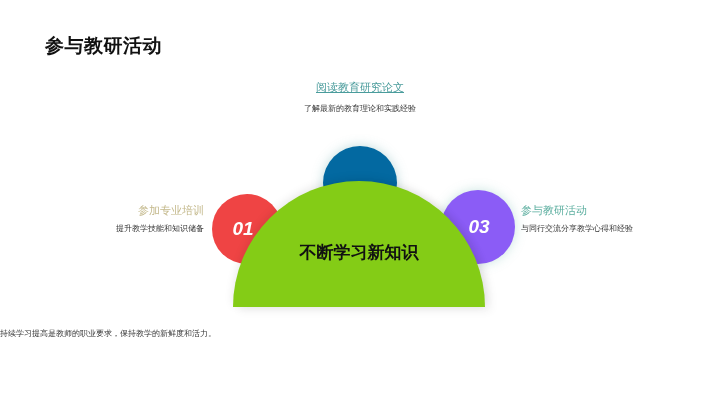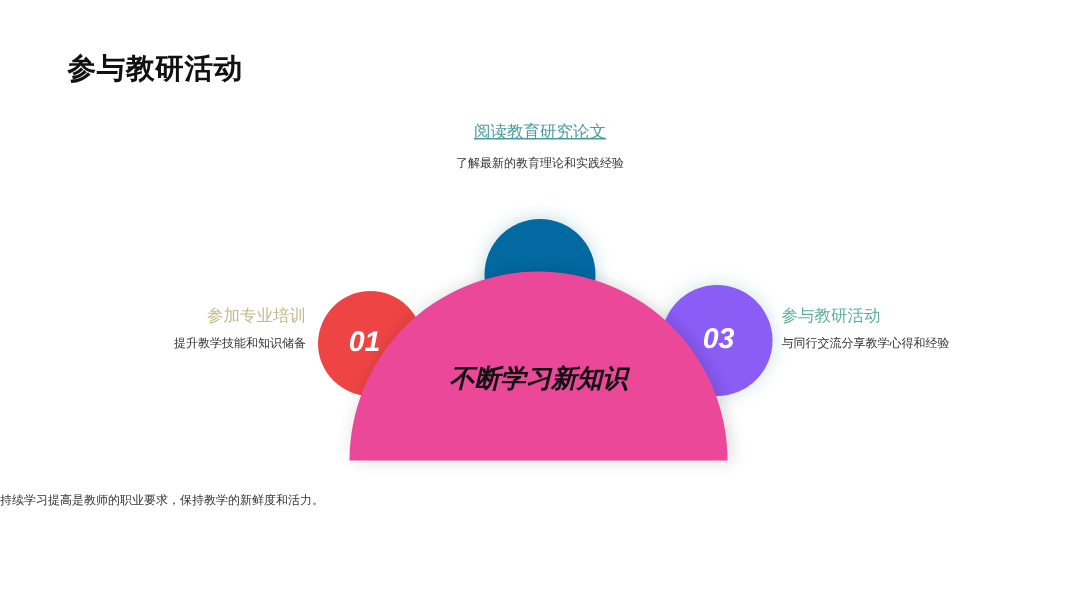--- a/index.html
+++ b/index.html
@@ -2,21 +2,21 @@
 <html><head>
 <meta charset="utf-8">
 <style>
   html,body{margin:0;padding:0;}
   body{width:720px;height:404px;background:#ffffff;position:relative;overflow:hidden;font-family:"DejaVu Sans","Liberation Sans",sans-serif;}
   .title{position:absolute;left:45px;top:33px;font-size:19px;font-weight:bold;color:#111;letter-spacing:0.5px;}
   .circle{position:absolute;border-radius:50%;display:flex;align-items:center;justify-content:center;color:#fff;font-style:italic;font-weight:bold;font-size:19px;font-family:"Liberation Sans",sans-serif;}
   .c1{left:212px;top:194px;width:70px;height:70px;background:#ef4444;padding-right:8px;box-sizing:border-box;}
   .c2{left:323px;top:146px;width:74px;height:74px;background:#0369a1;align-items:flex-end;padding-top:24px;box-sizing:border-box;box-shadow:0 0 12px rgba(72,153,154,0.35);}
   .c3{left:441px;top:190px;width:74px;height:74px;background:#8b5cf6;padding-left:2px;box-sizing:border-box;box-shadow:0 0 12px rgba(99,179,165,0.35);}
-  .semi{position:absolute;left:233px;top:181px;width:252px;height:126px;background:#ec4899;border-radius:126px 126px 0 0;box-shadow:0 -2px 10px rgba(0,0,0,0.10), 6px 4px 10px rgba(0,0,0,0.06);font-style:italic;}
+  .semi{position:absolute;left:233px;top:181px;width:252px;height:126px;background:#84cc16;border-radius:126px 126px 0 0;box-shadow:0 -2px 10px rgba(0,0,0,0.10), 6px 4px 10px rgba(0,0,0,0.06);}
   .semi-label{position:absolute;left:0;right:0;top:60px;text-align:center;font-size:17px;font-weight:bold;color:#111;}
   .item-title{position:absolute;font-size:11px;}
   .item-desc{position:absolute;font-size:8px;color:#333;}
   .t2{left:260px;width:200px;text-align:center;top:80px;color:#4a9c9c;text-decoration:underline;}
   .d2{left:260px;width:200px;text-align:center;top:103px;}
   .t1{right:516px;top:203px;color:#c4b98c;}
   .d1{right:516px;top:223px;}
   .t3{left:521px;top:203px;color:#5bae9f;}
   .d3{left:521px;top:223px;}
   .footer{position:absolute;left:0;right:0;top:328px;text-align:left;font-size:8px;color:#333;}

